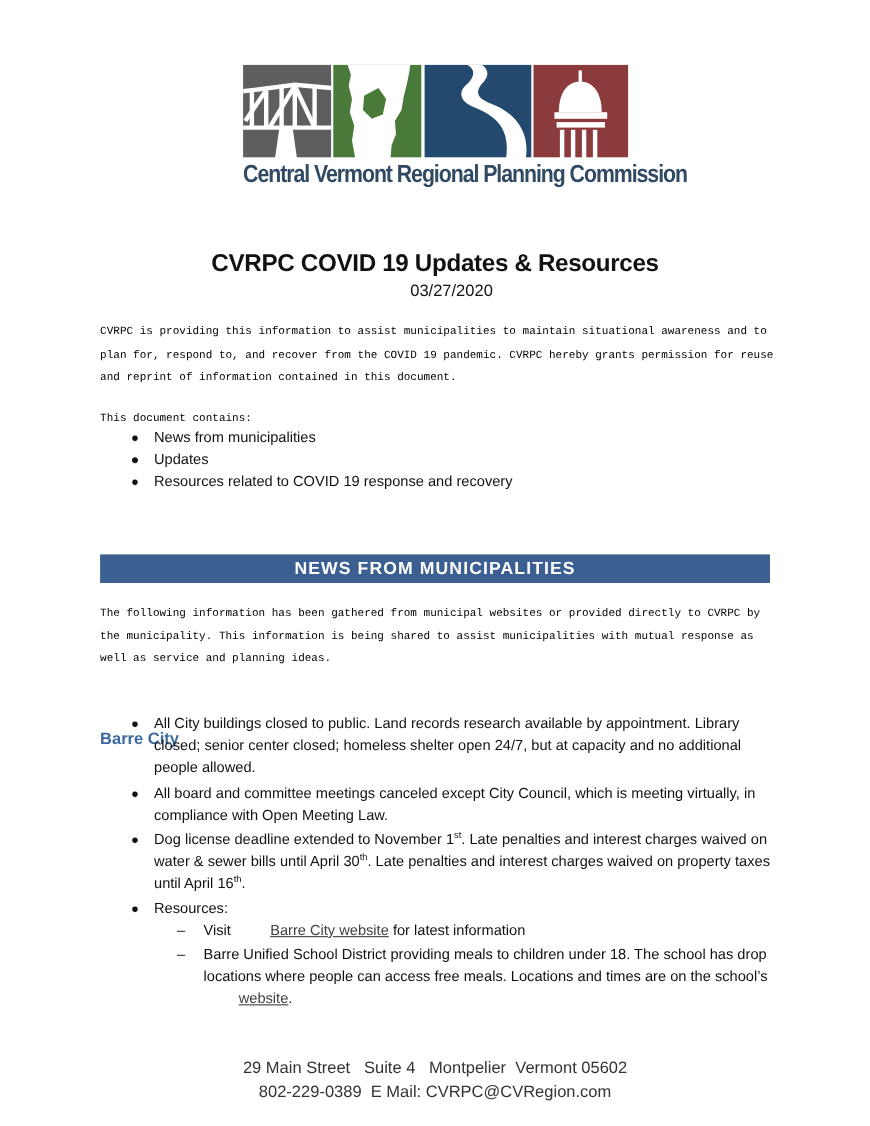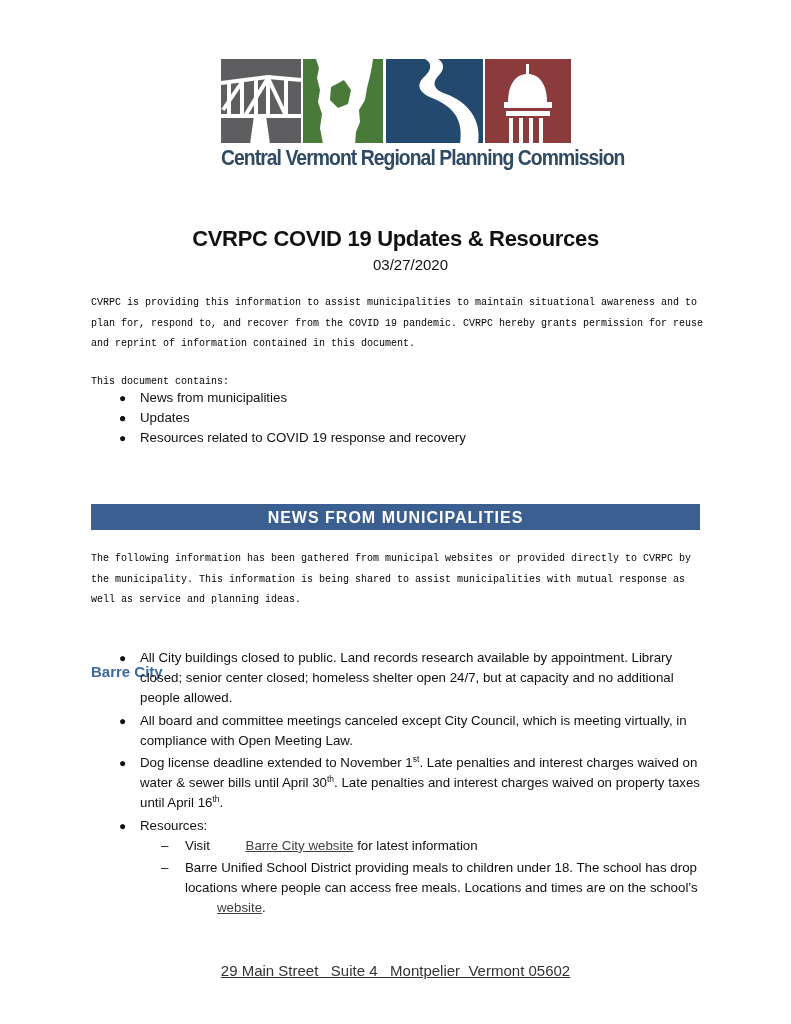--- a/index.html
+++ b/index.html
@@ -42,21 +42,21 @@
   .barre-list li { padding-left: 49px; padding-right: 10px; margin-bottom: 2px; }
   .barre-list li .bullet { left: 27px; }
   sup { font-size: 8.5px; line-height: 0; vertical-align: super; }
 
   ul.dash { margin: 0; padding: 0; list-style: none; }
   ul.dash li { position: relative; padding-left: 45px; line-height: 20.2px; padding-right: 0; }
   ul.dash li .dash-mark { position: absolute; left: 21px; top: 0; }
   a.link { color: #404040; text-decoration: underline; padding-left: 32px; }
 
   .footer { position: absolute; left: 0; width: 791px; top: 960px; text-align: center;
-            font-size: 15px; line-height: 22px; color: #333; text-decoration: underline; }
+            font-size: 15px; line-height: 22px; color: #333; }
 </style>
 </head>
 <body>
 
 <div class="page">
 
   <div class="logo">
     <svg width="352" height="86" viewBox="0 0 352 86">
 
       <rect x="1" y="1" width="80" height="84" fill="#5e5e60"></rect>
@@ -121,14 +121,15 @@
     <li><span class="bullet">●</span><span>Resources:</span>
       <ul class="dash">
         <li><span class="dash-mark">–</span><span>Visit </span><a class="link" href="#">Barre City website</a><span> for latest information</span></li>
         <li><span class="dash-mark">–</span><span>Barre Unified School District providing meals to children under 18. The school has drop locations where people can access free meals. Locations and times are on the school’s </span><a class="link" href="#">website</a><span>.</span></li>
       </ul>
     </li>
   </ul>
 
   <div class="footer">
     <div style="white-space: pre;">29 Main Street   Suite 4   Montpelier  Vermont 05602</div>
+    <div style="white-space: pre;">802-229-0389  E Mail: CVRPC@CVRegion.com</div>
   </div>
 </div>
 
 </body></html>

